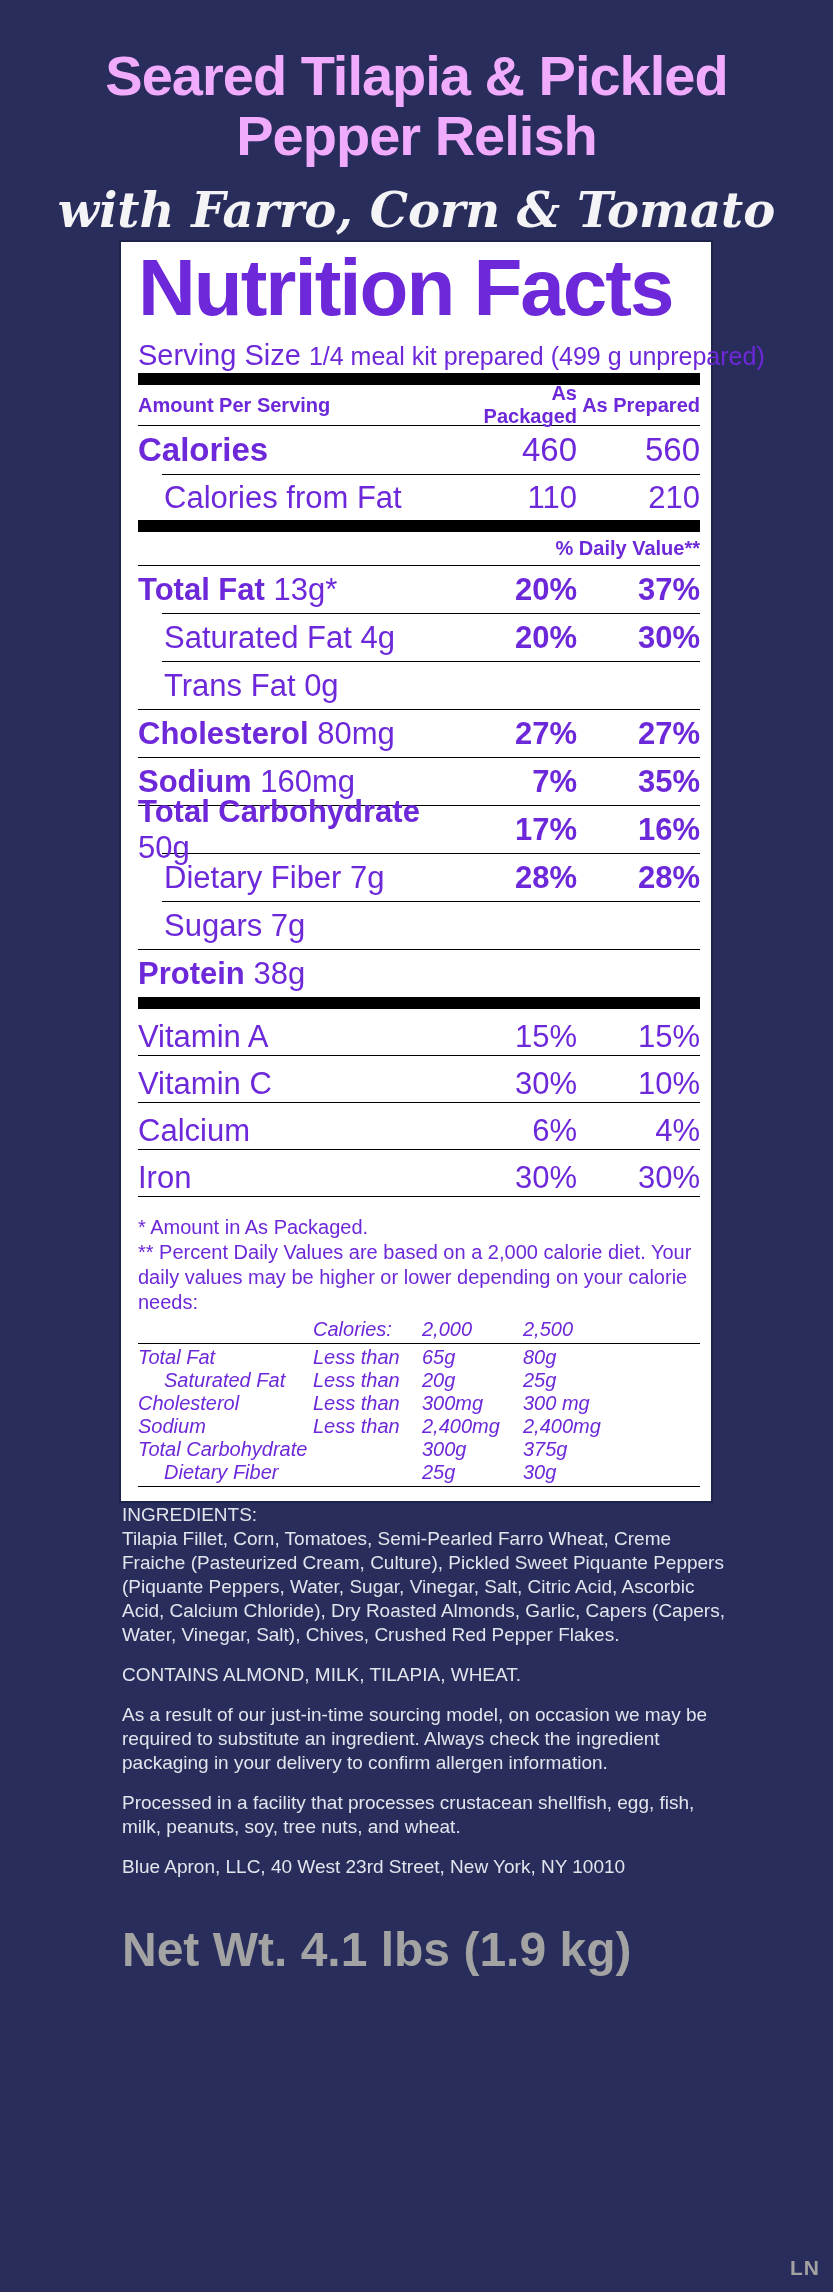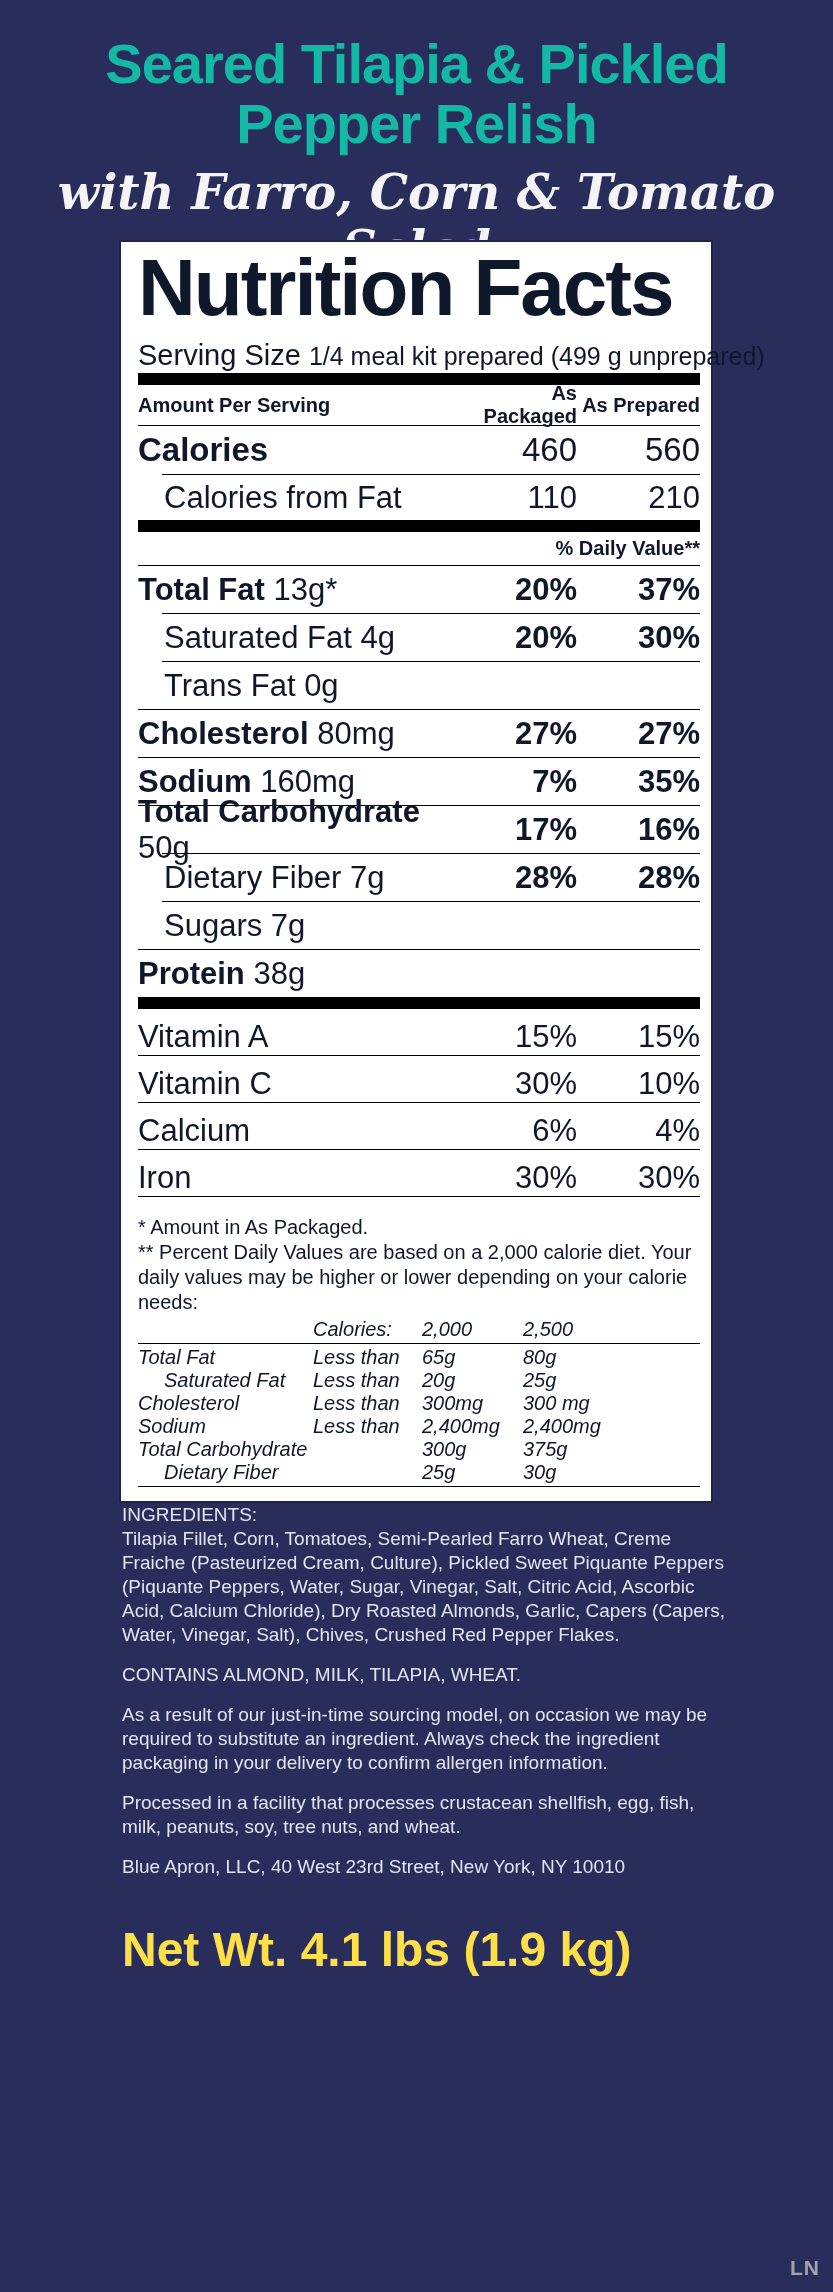--- a/index.html
+++ b/index.html
@@ -3,31 +3,31 @@
 <meta charset="utf-8">
 <style>
   html, body { margin:0; padding:0; background:#292d5c; }
   .page {
     position:relative; width:833px; height:2292px; overflow:hidden;
     background:#292d5c; font-family:"Liberation Sans", sans-serif;
   }
   
   .hdr { text-align:center; padding-top:30px; color:#ffffff; }
   .hdr h1 {
-    margin:4px; font-size:56px; line-height:60px; font-weight:bold;
-    letter-spacing:-1px; color:#14b8a6;
+    margin:16px; font-size:56px; line-height:60px; font-weight:bold;
+    letter-spacing:-1px; color:#f0abfc;
   }
   .hdr .subtitle {
     margin-top:10px; font-family:"DejaVu Serif", serif; font-style:italic;
     font-weight:bold; font-size:48px; color:#f4f4f7;
   }
   
   .nfp {
     position:absolute; left:119px; top:240px; width:594px; box-sizing:border-box;
-    background:#ffffff; border:2px solid #1e2349; color:#0f172a;
+    background:#ffffff; border:2px solid #1e2349; color:#6d28d9;
     padding:4px 11px 12px 17px;
   }
   .nfp h2 {
     margin:2px 0 0 0; font-size:80px; line-height:80px; font-weight:bold;
     letter-spacing:-2px; white-space:nowrap;
   }
   .serving { margin-top:10px; font-size:29px; line-height:34px; white-space:nowrap; }
   .serving .val { font-size:25px; }
   .servings { font-size:27px; line-height:34px; margin-bottom:8px; }
   .bar { height:12px; background:#000; }
@@ -55,21 +55,21 @@
   .t4 { flex:1; }
   .dvtab .hr { margin:2px 0; }
   
   .info {
     position:absolute; left:122px; top:1503px; width:606px;
     color:#e3e5ed; font-size:19px; line-height:24px;
   }
   .info .para { margin:0 0 16px 0; }
   .netwt {
     margin-top:44px; font-size:48px; line-height:54px; font-weight:bold;
-    color:#fde047; white-space:nowrap;
+    color:#a3a3a3; white-space:nowrap;
   }
   .corner {
     position:absolute; right:13px; bottom:12px; font-size:21px; font-weight:bold;
     letter-spacing:1px; color:#a3a3a3;
   }
 </style>
 </head>
 <body>
 
 <div class="page">

